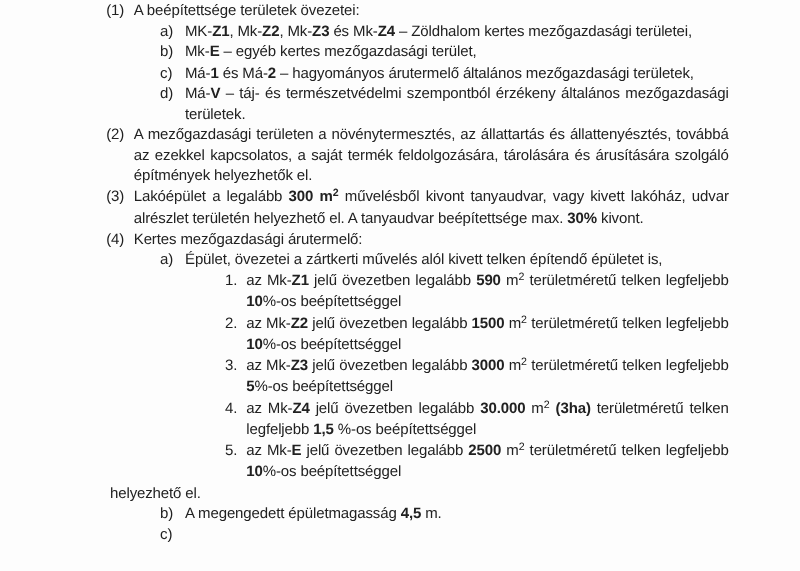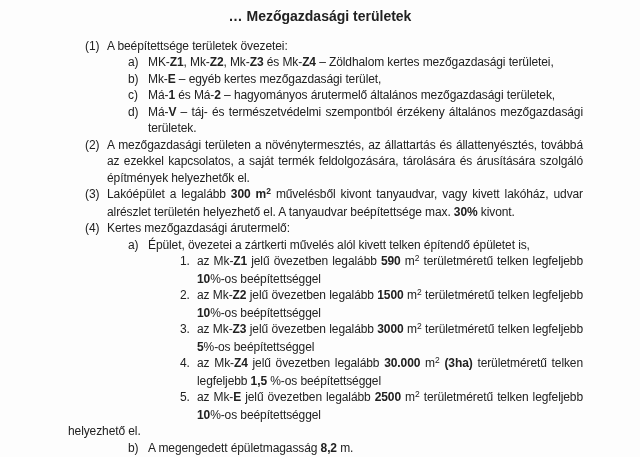--- a/index.html
+++ b/index.html
@@ -28,39 +28,38 @@
   .para {
     display: flex;
     margin-right: 57px;
   }
   .para.level-1 { margin-left: 85px; }
   .para.level-1 > .marker { flex: 0 0 22px; }
   .para.level-2 { margin-left: 128px; }
   .para.level-2 > .marker { flex: 0 0 20px; }
   .para.level-3 { margin-left: 180px; }
   .para.level-3 > .marker { flex: 0 0 17px; }
-  .para.cont { margin-left: 68px; }
+  .para.cont { margin-left: 88px; }
   .marker { white-space: nowrap; }
   .body {
     flex: 1;
     text-align: justify;
   }
   .bd { font-weight: bold; }
   .sup {
     font-size: 8.5px;
     position: relative;
     top: -4px;
     letter-spacing: 0;
   }
 </style>
 </head>
 <body>
 
 <div class="page">
-  <div class="title">… Mezőgazdasági területek</div>
   <div class="doc-body">
       <div class="para level-1">
         <span class="marker">(1)</span>
         <span class="body"><span class="">A beépítettsége területek övezetei:</span></span>
       </div>
       <div class="para level-2">
         <span class="marker">a)</span>
         <span class="body"><span class="">MK-</span><span class="bd">Z1</span><span class="">, Mk-</span><span class="bd">Z2</span><span class="">, Mk-</span><span class="bd">Z3</span><span class=""> és Mk-</span><span class="bd">Z4</span><span class=""> – Zöldhalom kertes mezőgazdasági területei,</span></span>
       </div>
       <div class="para level-2">
@@ -109,20 +108,20 @@
       </div>
       <div class="para level-3">
         <span class="marker">5.</span>
         <span class="body"><span class="">az Mk-</span><span class="bd">E</span><span class=""> jelű övezetben legalább </span><span class="bd">2500</span><span class=""> m</span><span class=" sup">2</span><span class=""> területméretű telken legfeljebb </span><span class="bd">10</span><span class="">%-os beépítettséggel</span></span>
       </div>
       <div class="para level-2 cont">
         <span class="body"><span class="">helyezhető el.</span></span>
       </div>
       <div class="para level-2">
         <span class="marker">b)</span>
-        <span class="body"><span class="">A megengedett épületmagasság </span><span class="bd">8,2</span><span class=""> m.</span></span>
+        <span class="body"><span class="">A megengedett épületmagasság </span><span class="bd">4,5</span><span class=""> m.</span></span>
       </div>
       <div class="para level-2">
         <span class="marker">c)</span>
         <span class="body"></span>
       </div>
     </div>
 </div>
 
 </body></html>

